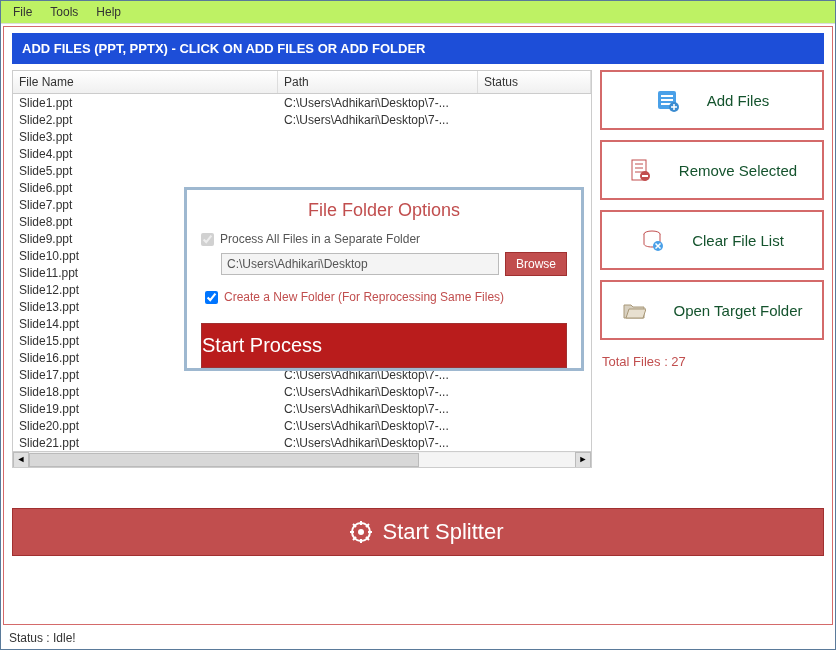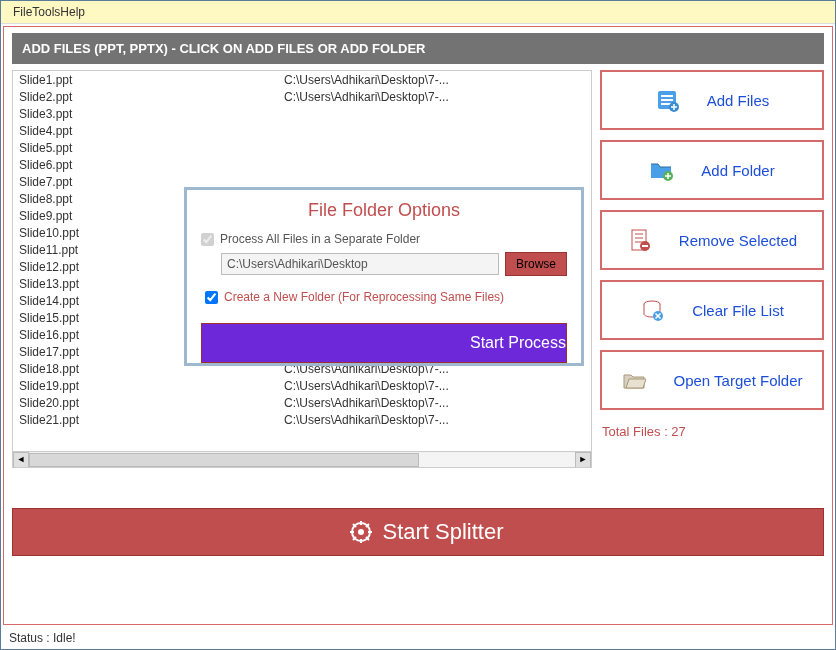--- a/index.html
+++ b/index.html
@@ -4,74 +4,79 @@
 <style>
 * { box-sizing: border-box; margin: 0; padding: 0; }
 body { font-family: "Segoe UI", Tahoma, sans-serif; font-size: 12px; background: #f0f0f0; width: 836px; height: 650px; overflow: hidden; }
 .window { width: 836px; height: 650px; background: #fff; border: 1px solid #5a7a9a; display: flex; flex-direction: column; }
 .titlebar { background: linear-gradient(#f4f4f4, #e8e8e8); height: 28px; display: flex; align-items: center; padding: 0 4px; border-bottom: 1px solid #ccc; }
 .titlebar-icon { width: 16px; height: 16px; background: #c14848; margin-right: 6px; border-radius: 2px; }
 .titlebar-text { flex: 1; font-size: 12px; color: #333; }
 .winbtns { display: flex; gap: 2px; }
 .winbtn { width: 28px; height: 18px; border: 1px solid #888; background: linear-gradient(#f8f8f8,#e0e0e0); text-align: center; font-size: 10px; line-height: 16px; cursor: pointer; border-radius: 2px; }
 .winbtn.close { background: linear-gradient(#e05050,#c03030); color: #fff; border-color: #a02020; }
-.menubar { background: #fef9c3; padding: 4px 12px; border-bottom: 1px solid #ddd; display: flex; font-size: 12px; color: #333; }
+.menubar { background: #bef264; padding: 4px 12px; border-bottom: 1px solid #ddd; display: flex; gap: 18px; font-size: 12px; color: #333; }
 .menubar span { cursor: pointer; }
 .body { flex: 1; padding: 6px 8px 2px 8px; display: flex; flex-direction: column; gap: 6px; border: 1px solid #d46a6a; margin: 2px; position: relative; }
-.banner { background: #737373; color: #fff; font-weight: bold; padding: 8px 10px; font-size: 13px; }
+.banner { background: #1d4ed8; color: #fff; font-weight: bold; padding: 8px 10px; font-size: 13px; }
 .midrow { display: flex; gap: 8px; height: 398px; }
 .tablewrap { flex: 1; border: 1px solid #ccc; background: #fff; display: flex; flex-direction: column; overflow: hidden; }
 .thead { display: flex; background: linear-gradient(#fff,#f0f0f0); border-bottom: 1px solid #ccc; font-size: 12px; color: #333; }
 .th { padding: 4px 6px; border-right: 1px solid #ddd; }
 .th.fn { width: 265px; }
 .th.pa { width: 200px; }
 .th.st { flex: 1; }
 .tbody { flex: 1; overflow: hidden; }
 .tr { display: flex; font-size: 12px; color: #333; height: 17px; align-items: center; }
 .td { padding: 0 6px; white-space: nowrap; overflow: hidden; text-overflow: ellipsis; }
 .td.fn { width: 265px; }
 .td.pa { width: 200px; }
 .scrollx { height: 16px; background: #f0f0f0; border-top: 1px solid #ccc; display: flex; align-items: center; }
 .scrollx .arrow { width: 16px; height: 16px; background: #e0e0e0; border: 1px solid #bbb; text-align: center; line-height: 12px; font-size: 9px; }
 .scrollx .track { flex: 1; height: 14px; background: #f4f4f4; position: relative; }
 .scrollx .thumb { position: absolute; left: 0; width: 390px; height: 14px; background: #d8d8d8; border: 1px solid #bbb; }
 .sidebar { width: 224px; display: flex; flex-direction: column; gap: 10px; }
-.sidebtn { border: 2px solid #d46a6a; background: #fff; height: 60px; display: flex; align-items: center; justify-content: center; gap: 28px; color: #1d4ed8; font-size: 15px; cursor: pointer; }
+.sidebtn { border: 2px solid #d46a6a; background: #fff; height: 60px; display: flex; align-items: center; justify-content: center; gap: 28px; color: #14532d; font-size: 15px; cursor: pointer; }
 .sidebtn .ic { width: 24px; height: 24px; }
 .totfiles { color: #c14e4e; font-size: 13px; padding: 4px 2px; }
 .startbar { background: #c14e4e; color: #fff; height: 48px; display: flex; align-items: center; justify-content: center; font-size: 22px; margin-top: 34px; gap: 10px; cursor: pointer; border: 1px solid #a03030; padding-left: 18px; }
 .statusbar { padding: 4px 8px; font-size: 12px; color: #333; }
 
 .dialog { position: absolute; left: 180px; top: 160px; width: 400px; background: #fff; border: 3px solid #9eb8d0; padding: 8px 14px 0 14px; }
 .dlg-title { color: #c14e4e; font-size: 18px; text-align: center; padding: 2px 0 8px 0; }
 .dlg-row { display: flex; align-items: center; gap: 6px; padding: 3px 0; font-size: 12px; color: #555; }
 .dlg-row input[type=text] { flex: 1; border: 1px solid #bbb; padding: 3px 5px; font-size: 12px; background: #f4f4f4; color: #555; }
-.dlg-browse { background: #c14e4e; color: #000000; border: 1px solid #a03030; padding: 4px 10px; font-size: 12px; cursor: pointer; }
+.dlg-browse { background: #c14e4e; color: #ffffff; border: 1px solid #a03030; padding: 4px 10px; font-size: 12px; cursor: pointer; }
 .dlg-check { width: 13px; height: 13px; }
 .dlg-newf { color: #c14e4e; }
 .dlg-btns { display: flex; gap: 14px; margin-top: 16px; }
-.dlg-btn { flex: 1; background: #6d28d9; color: #fff; text-align: right; padding: 10px 0; font-size: 16px; border: 1px solid #a03030; cursor: pointer; }
+.dlg-btn { flex: 1; background: #b91c1c; color: #fff; text-align: left; padding: 10px 0; font-size: 20px; border: 1px solid #a03030; cursor: pointer; }
 svg { display: block; }
 </style>
 </head>
 <body>
 
 <div class="window">
 
   <div class="menubar">
     <span>File</span>
     <span>Tools</span>
     <span>Help</span>
   </div>
 
   <div class="body">
     <div class="banner">ADD FILES (PPT, PPTX) - CLICK ON ADD FILES OR ADD FOLDER</div>
 
     <div class="midrow">
       <div class="tablewrap">
+        <div class="thead">
+          <div class="th fn">File Name</div>
+          <div class="th pa">Path</div>
+          <div class="th st">Status</div>
+        </div>
         <div class="tbody" id="tbody">
             <div class="tr">
               <div class="td fn">Slide1.ppt</div>
               <div class="td pa">C:\Users\Adhikari\Desktop\7-...</div>
             </div>
             <div class="tr">
               <div class="td fn">Slide2.ppt</div>
               <div class="td pa">C:\Users\Adhikari\Desktop\7-...</div>
             </div>
             <div class="tr">
@@ -166,31 +171,20 @@
               <svg width="24" height="24">
                 <rect x="3" y="3" width="18" height="18" fill="#4aa0e8" rx="2"></rect>
                 <rect x="6" y="7" width="12" height="2" fill="#fff"></rect>
                 <rect x="6" y="11" width="12" height="2" fill="#fff"></rect>
                 <rect x="6" y="15" width="12" height="2" fill="#fff"></rect>
                 <circle cx="19" cy="19" r="5" fill="#3b8bd0"></circle>
                 <path d="M19 16v6M16 19h6" stroke="#fff" stroke-width="1.5"></path>
               </svg>
             </span>
           <span>Add Files</span>
-        </div>
-        <div class="sidebtn">
-          <span class="ic">
-              <svg width="24" height="24">
-                <path d="M2 6h7l2 3h11v11H2z" fill="#4aa0e8"></path>
-                <path d="M2 6h7l2 3h11" fill="none" stroke="#2a6aa0"></path>
-                <circle cx="19" cy="18" r="5" fill="#5ab05a"></circle>
-                <path d="M19 15v6M16 18h6" stroke="#fff" stroke-width="1.5"></path>
-              </svg>
-            </span>
-          <span>Add Folder</span>
         </div>
         <div class="sidebtn">
           <span class="ic">
               <svg width="24" height="24">
                 <rect x="5" y="2" width="14" height="20" fill="#fff" stroke="#c14e4e"></rect>
                 <path d="M8 6h8M8 10h8M8 14h8" stroke="#c14e4e"></path>
                 <circle cx="18" cy="18" r="5" fill="#c14e4e"></circle>
                 <path d="M15 18h6" stroke="#fff" stroke-width="2"></path>
               </svg>
             </span>

